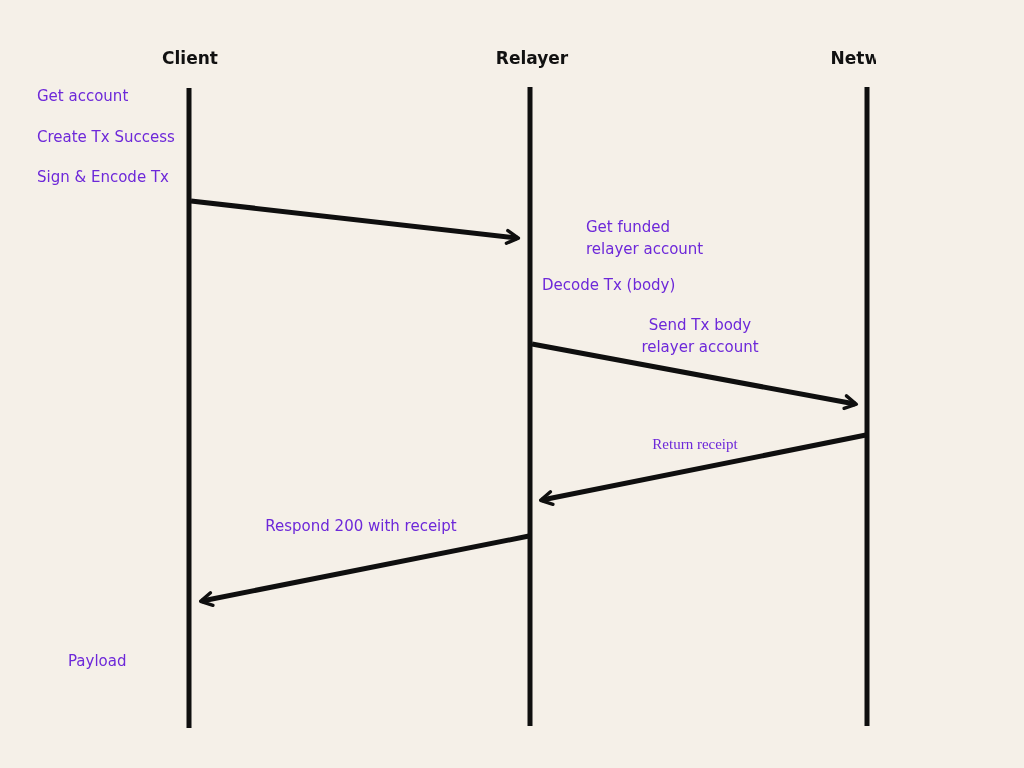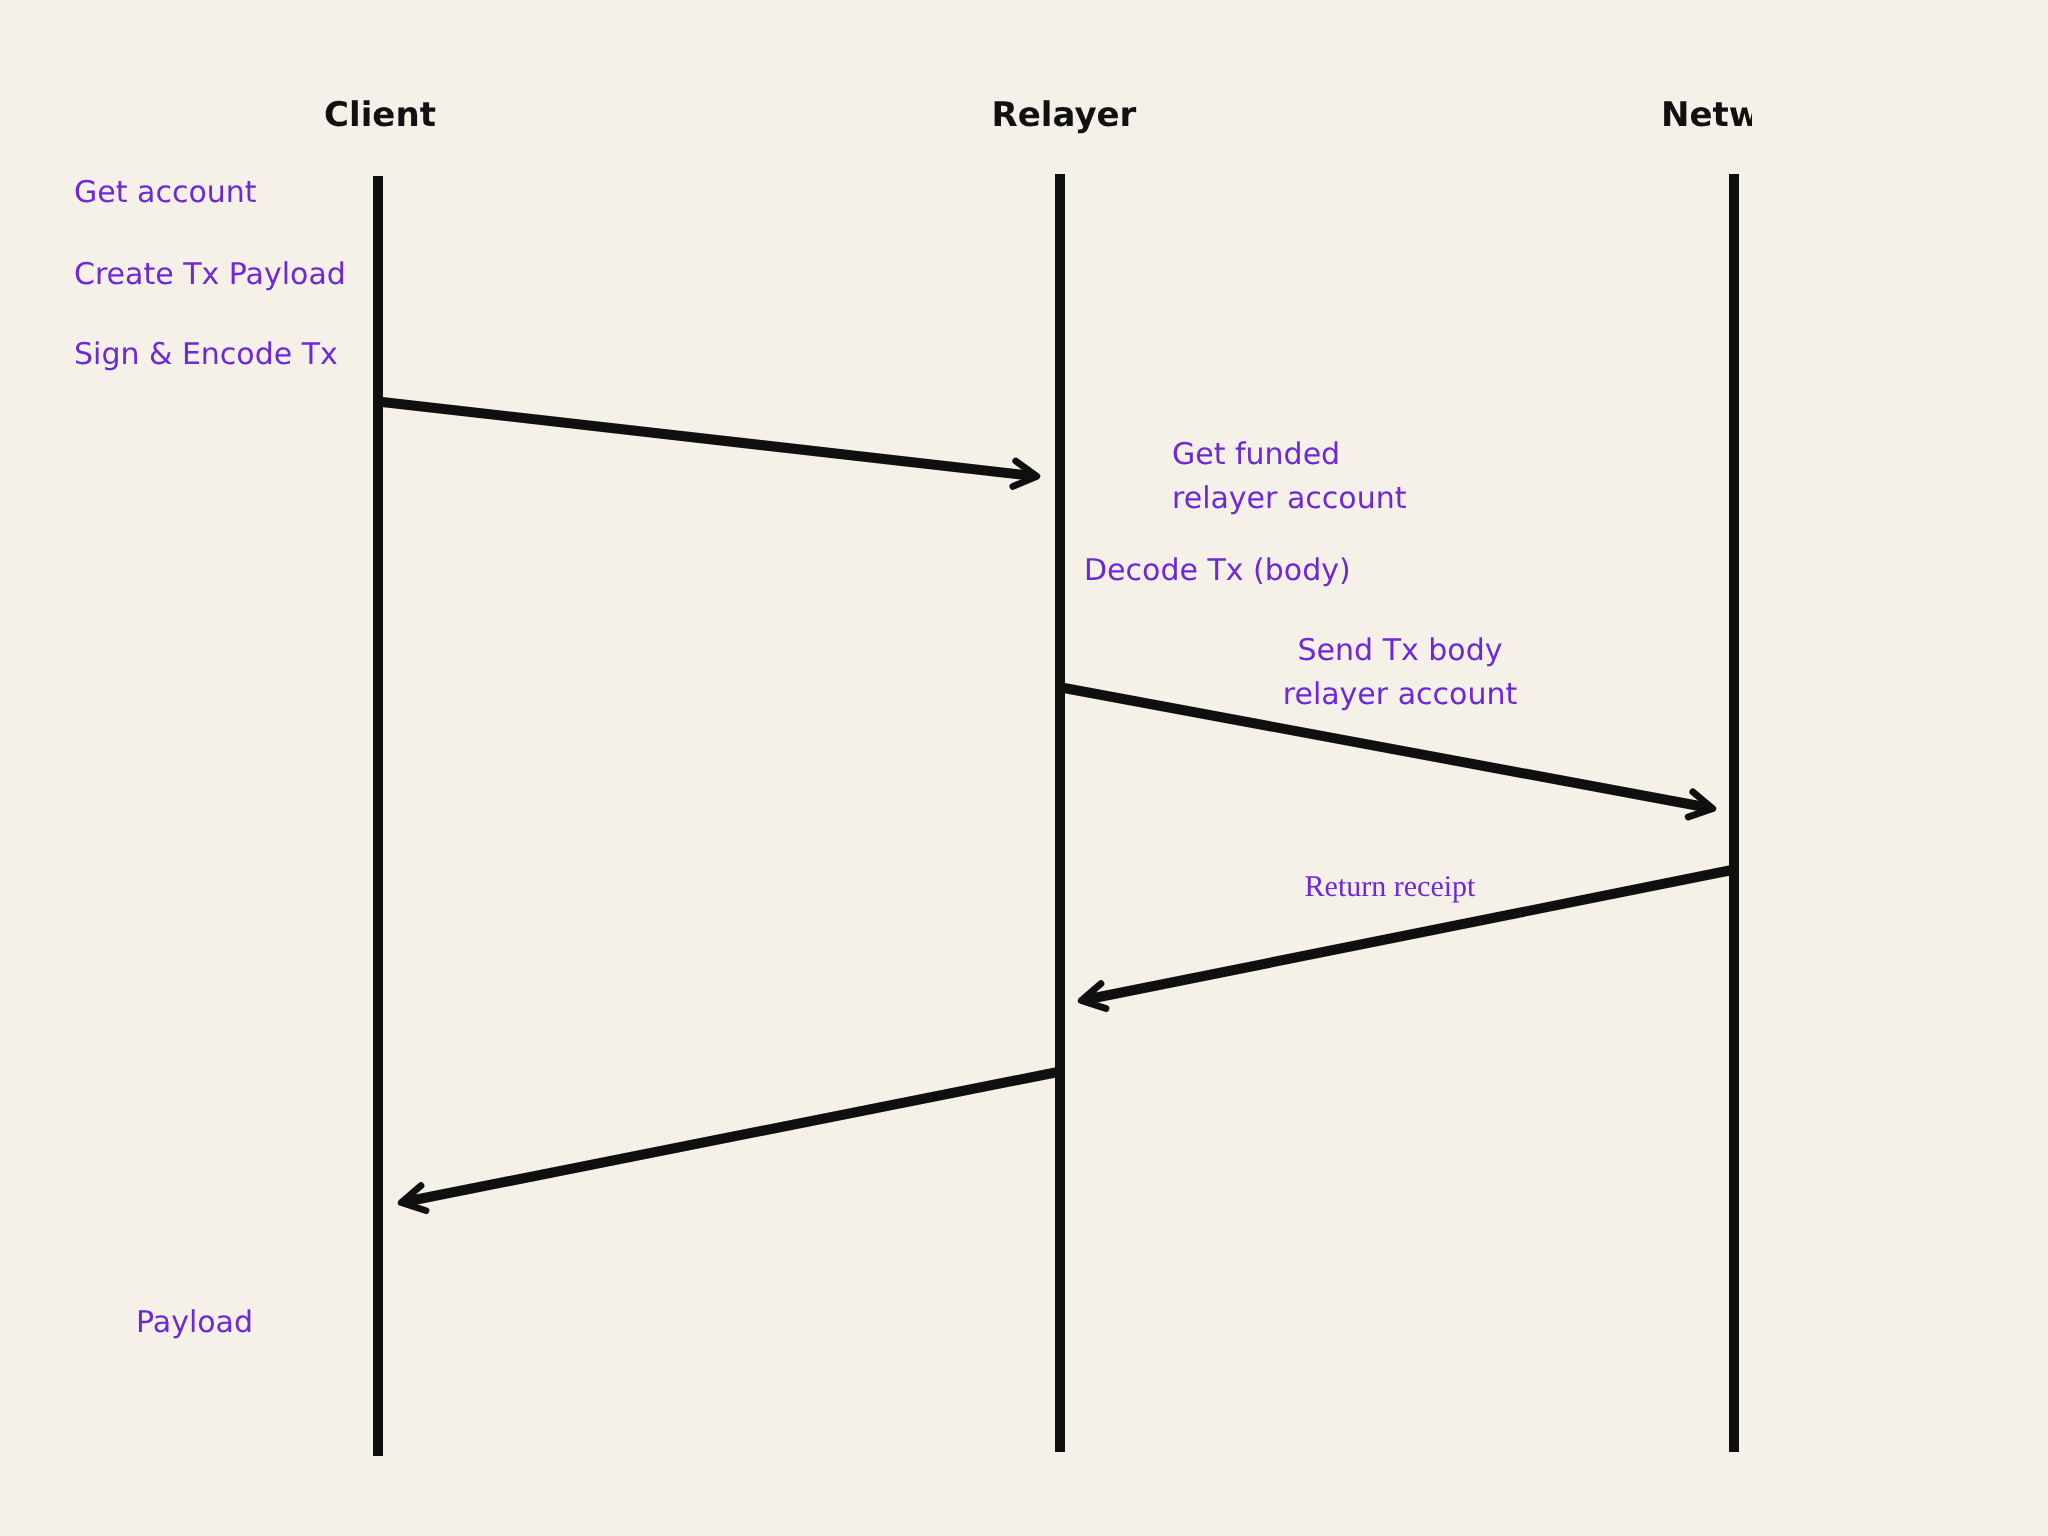--- a/index.html
+++ b/index.html
@@ -80,25 +80,26 @@
     <line x1="532" y1="344" x2="855" y2="404" stroke="#0f0f0f" stroke-width="5" marker-end="url(#arrowhead)"></line>
     <line x1="866" y1="435" x2="542" y2="500" stroke="#0f0f0f" stroke-width="5" marker-end="url(#arrowhead)"></line>
     <line x1="529" y1="536" x2="202" y2="601" stroke="#0f0f0f" stroke-width="5" marker-end="url(#arrowhead)"></line>
   </svg>
 
   <div class="actor-title t-client">Client</div>
   <div class="actor-title t-relayer">Relayer</div>
   <div class="actor-title t-network">Network</div>
 
   <div class="lbl n-get-account">Get account</div>
-  <div class="lbl n-create-tx">Create Tx Payload</div>
+  <div class="lbl n-create-tx">Create Tx Success</div>
   <div class="lbl n-sign-encode">Sign &amp; Encode Tx</div>
   <div class="lbl n-success">Payload</div>
 
   <div class="lbl n-get-funded">Get funded
 relayer account</div>
   <div class="lbl n-decode-tx">Decode Tx (body)</div>
 
   <div class="lbl centered n-send-tx">Send Tx body
 relayer account</div>
   <div class="lbl centered m-return">Return receipt</div>
+  <div class="lbl centered m-respond">Respond 200 with receipt</div>
 
 </div>
 
 </body></html>

